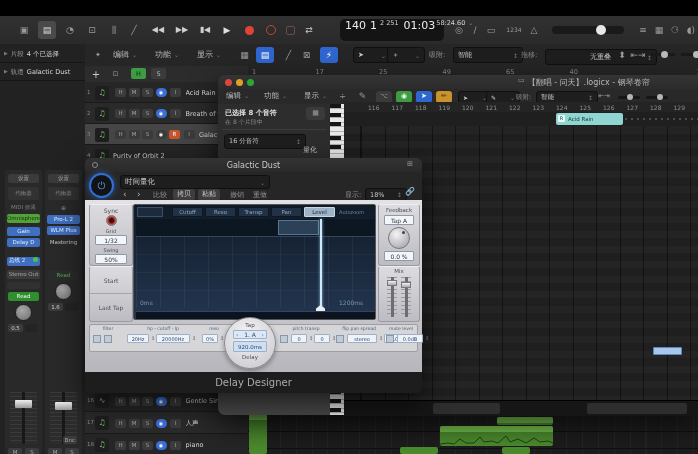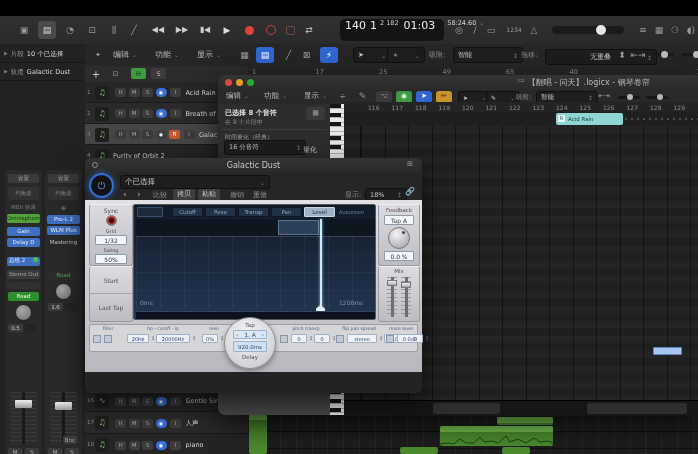--- a/index.html
+++ b/index.html
@@ -73,23 +73,23 @@
         <span style="width:7px;height:7px;border-radius:2px;border:1px solid #6b4a48;display:block;"></span>
       </div>
     <div class="abs ctr" style="left:300px;top:6px;width:18px;height:16px;">
         <span class="ico" style="color:#c5c5c5;">⇄</span>
       </div>
 
     <div class="abs row" style="left:340px;top:3px;width:104px;height:22px;background:#141414;border-radius:5px;padding:0 5px;box-sizing:border-box;">
       <span style="font-size:11px;color:#ededed;">140</span>
       <span style="font-size:11px;color:#ededed;margin-left:4px;">1</span>
       <span style="font-size:6.5px;color:#d5d5d5;margin-left:3px;">2</span>
-      <span style="font-size:6.5px;color:#d5d5d5;margin-left:2px;">182</span>
+      <span style="font-size:6.5px;color:#d5d5d5;margin-left:2px;">251</span>
       <span style="font-size:11px;color:#ededed;margin-left:5px;">01:03</span>
-      <span style="font-size:6.5px;color:#d5d5d5;margin-left:12px;">58:24.60</span>
+      <span style="font-size:6.5px;color:#d5d5d5;margin-left:1px;">58:24.60</span>
       <span style="font-size:6px;color:#888;margin-left:3px;">⌄</span>
     </div>
 
     <div class="abs ctr" style="left:452px;top:6px;width:14px;height:16px;">
         <span class="ico">◎</span>
       </div>
     <div class="abs ctr" style="left:468px;top:6px;width:14px;height:16px;">
         <span class="ico">∕</span>
       </div>
     <div class="abs ctr" style="left:484px;top:6px;width:14px;height:16px;">
@@ -117,21 +117,21 @@
       </div>
     <div class="abs ctr" style="left:684px;top:6px;width:14px;height:16px;">
         <span class="ico">◖)</span>
       </div>
   </div>
 
   <div class="abs" style="left:0;top:44px;width:85px;height:410px;background:#222;border-right:1px solid #111;">
     <div class="abs row" style="left:4px;top:6px;width:78px;">
       <span style="font-size:5px;color:#777;">▶</span>
       <span style="font-size:6.5px;color:#9a9a9a;margin-left:3px;">片段</span>
-      <span style="font-size:6.5px;color:#d8d8d8;margin-left:3px;">10 个已选择</span>
+      <span style="font-size:6.5px;color:#d8d8d8;margin-left:3px;">4 个已选择</span>
     </div>
     <div class="abs" style="left:0;top:18px;width:85px;height:1px;background:#161616;"></div>
     <div class="abs row" style="left:4px;top:24px;width:78px;">
       <span style="font-size:5px;color:#777;">▶</span>
       <span style="font-size:6.5px;color:#9a9a9a;margin-left:3px;">轨道</span>
       <span style="font-size:6.5px;color:#d8d8d8;margin-left:3px;">Galactic Dust</span>
     </div>
     <div class="abs" style="left:0;top:36px;width:85px;height:1px;background:#161616;"></div>
 
     <div class="abs" style="left:5px;top:126px;width:37px;height:284px;background:#292929;border-radius:2px;">
@@ -422,21 +422,21 @@
     </div>
 
     <div class="abs" style="left:0;top:29px;width:112px;height:286px;background:#2d2d2d;border-right:1px solid #161616;">
       <div style="position:absolute;left:7px;top:4px;font-size:7px;color:#dedede;font-weight:bold;">已选择 8 个音符</div>
       <div style="position:absolute;left:7px;top:14px;font-size:6px;color:#8a8a8a;">在 8 个片段中</div>
       <div class="ctr abs" style="left:88px;top:3px;width:19px;height:13px;background:#3a3a3a;border-radius:3px;">
           <span class="ico" style="font-size:7px;">▦</span>
         </div>
       <div class="abs" style="left:4px;top:25px;width:104px;height:1px;background:#3c3c3c;"></div>
       <div style="position:absolute;left:7px;top:29px;font-size:6px;color:#999;">时间量化（经典）</div>
-      <div class="abs valbox" style="left:6px;top:36px;width:72px;height:13px;">
+      <div class="abs valbox" style="left:6px;top:30px;width:72px;height:13px;">
           <span style="font-size:6.5px;">16 分音符</span>
           <span class="stp">↕</span>
         </div>
       <div style="position:absolute;left:85px;top:41px;font-size:7px;color:#c2c2c2;">量化</div>
       <div style="position:absolute;left:7px;top:56px;font-size:6px;color:#999;">强度</div>
       <div style="position:absolute;left:78px;top:56px;font-size:6.5px;color:#d0d0d0;">100</div>
     </div>
 
     <div class="abs" style="left:0;top:315px;width:112px;height:25px;background:#4a4a4a;border-radius:0 0 0 7px;"></div>
 
@@ -515,21 +515,21 @@
       <span class="abs" style="left:7px;top:4px;width:6px;height:6px;border-radius:50%;border:1px solid #8a8a8a;box-sizing:border-box;"></span>
       <div class="abs" style="left:0;top:3px;width:337px;text-align:center;font-size:8px;color:#c8c8c8;">Galactic Dust</div>
       <span class="abs ico" style="left:322px;top:3px;font-size:7px;">⊞</span>
     </div>
 
     <div class="abs" style="left:0;top:14px;width:337px;height:28px;background:#262626;border-bottom:1px solid #141414;">
       <div class="abs ctr" style="left:4px;top:1px;width:25px;height:25px;border-radius:50%;background:#131313;border:2px solid #2f6fd8;box-sizing:border-box;box-shadow:0 0 6px rgba(47,111,216,0.7);">
           <span style="color:#5b93ee;font-size:10px;">⏻</span>
         </div>
       <div class="abs valbox" style="left:35px;top:3px;width:140px;height:12px;">
-          <span style="font-size:7.5px;">个已选择</span>
+          <span style="font-size:7.5px;">时间量化</span>
           <span class="stp">⌄</span>
         </div>
       <span class="abs" style="left:38px;top:17px;font-size:9px;color:#b5b5b5;">‹</span>
       <span class="abs" style="left:52px;top:17px;font-size:9px;color:#b5b5b5;">›</span>
       <span class="abs" style="left:68px;top:18px;font-size:7px;color:#8f8f8f;">比较</span>
       <span class="abs ctr" style="left:88px;top:16.5px;width:22px;height:11px;background:#3e3e3e;border-radius:2px;font-size:7px;color:#c8c8c8;">
           <span>拷贝</span>
         </span>
       <span class="abs ctr" style="left:113px;top:16.5px;width:22px;height:11px;background:#3e3e3e;border-radius:2px;font-size:7px;color:#c8c8c8;">
           <span>粘贴</span>
@@ -659,15 +659,18 @@
           <span style="font-size:6px;color:#2c4a74;">1. A</span>
           <span style="font-size:6px;color:#4a6a94;">›</span>
         </div>
         <div class="ctr" style="margin:2px 8px 0;height:9px;background:#cfe0f2;border:1px solid #9ab0cc;border-radius:1px;">
             <span style="font-size:5.5px;color:#2c4a74;">920.0ms</span>
           </div>
         <div class="ddtiny" style="font-size:5.5px;margin-top:2px;">Delay</div>
       </div>
     </div>
 
+    <div class="abs ctr" style="left:0;top:214px;width:337px;height:21px;background:#1d1d1d;border-radius:0 0 6px 6px;">
+      <span style="font-size:10px;color:#ababab;">Delay Designer</span>
+    </div>
   </div>
 
 </div>
 
 </body></html>

